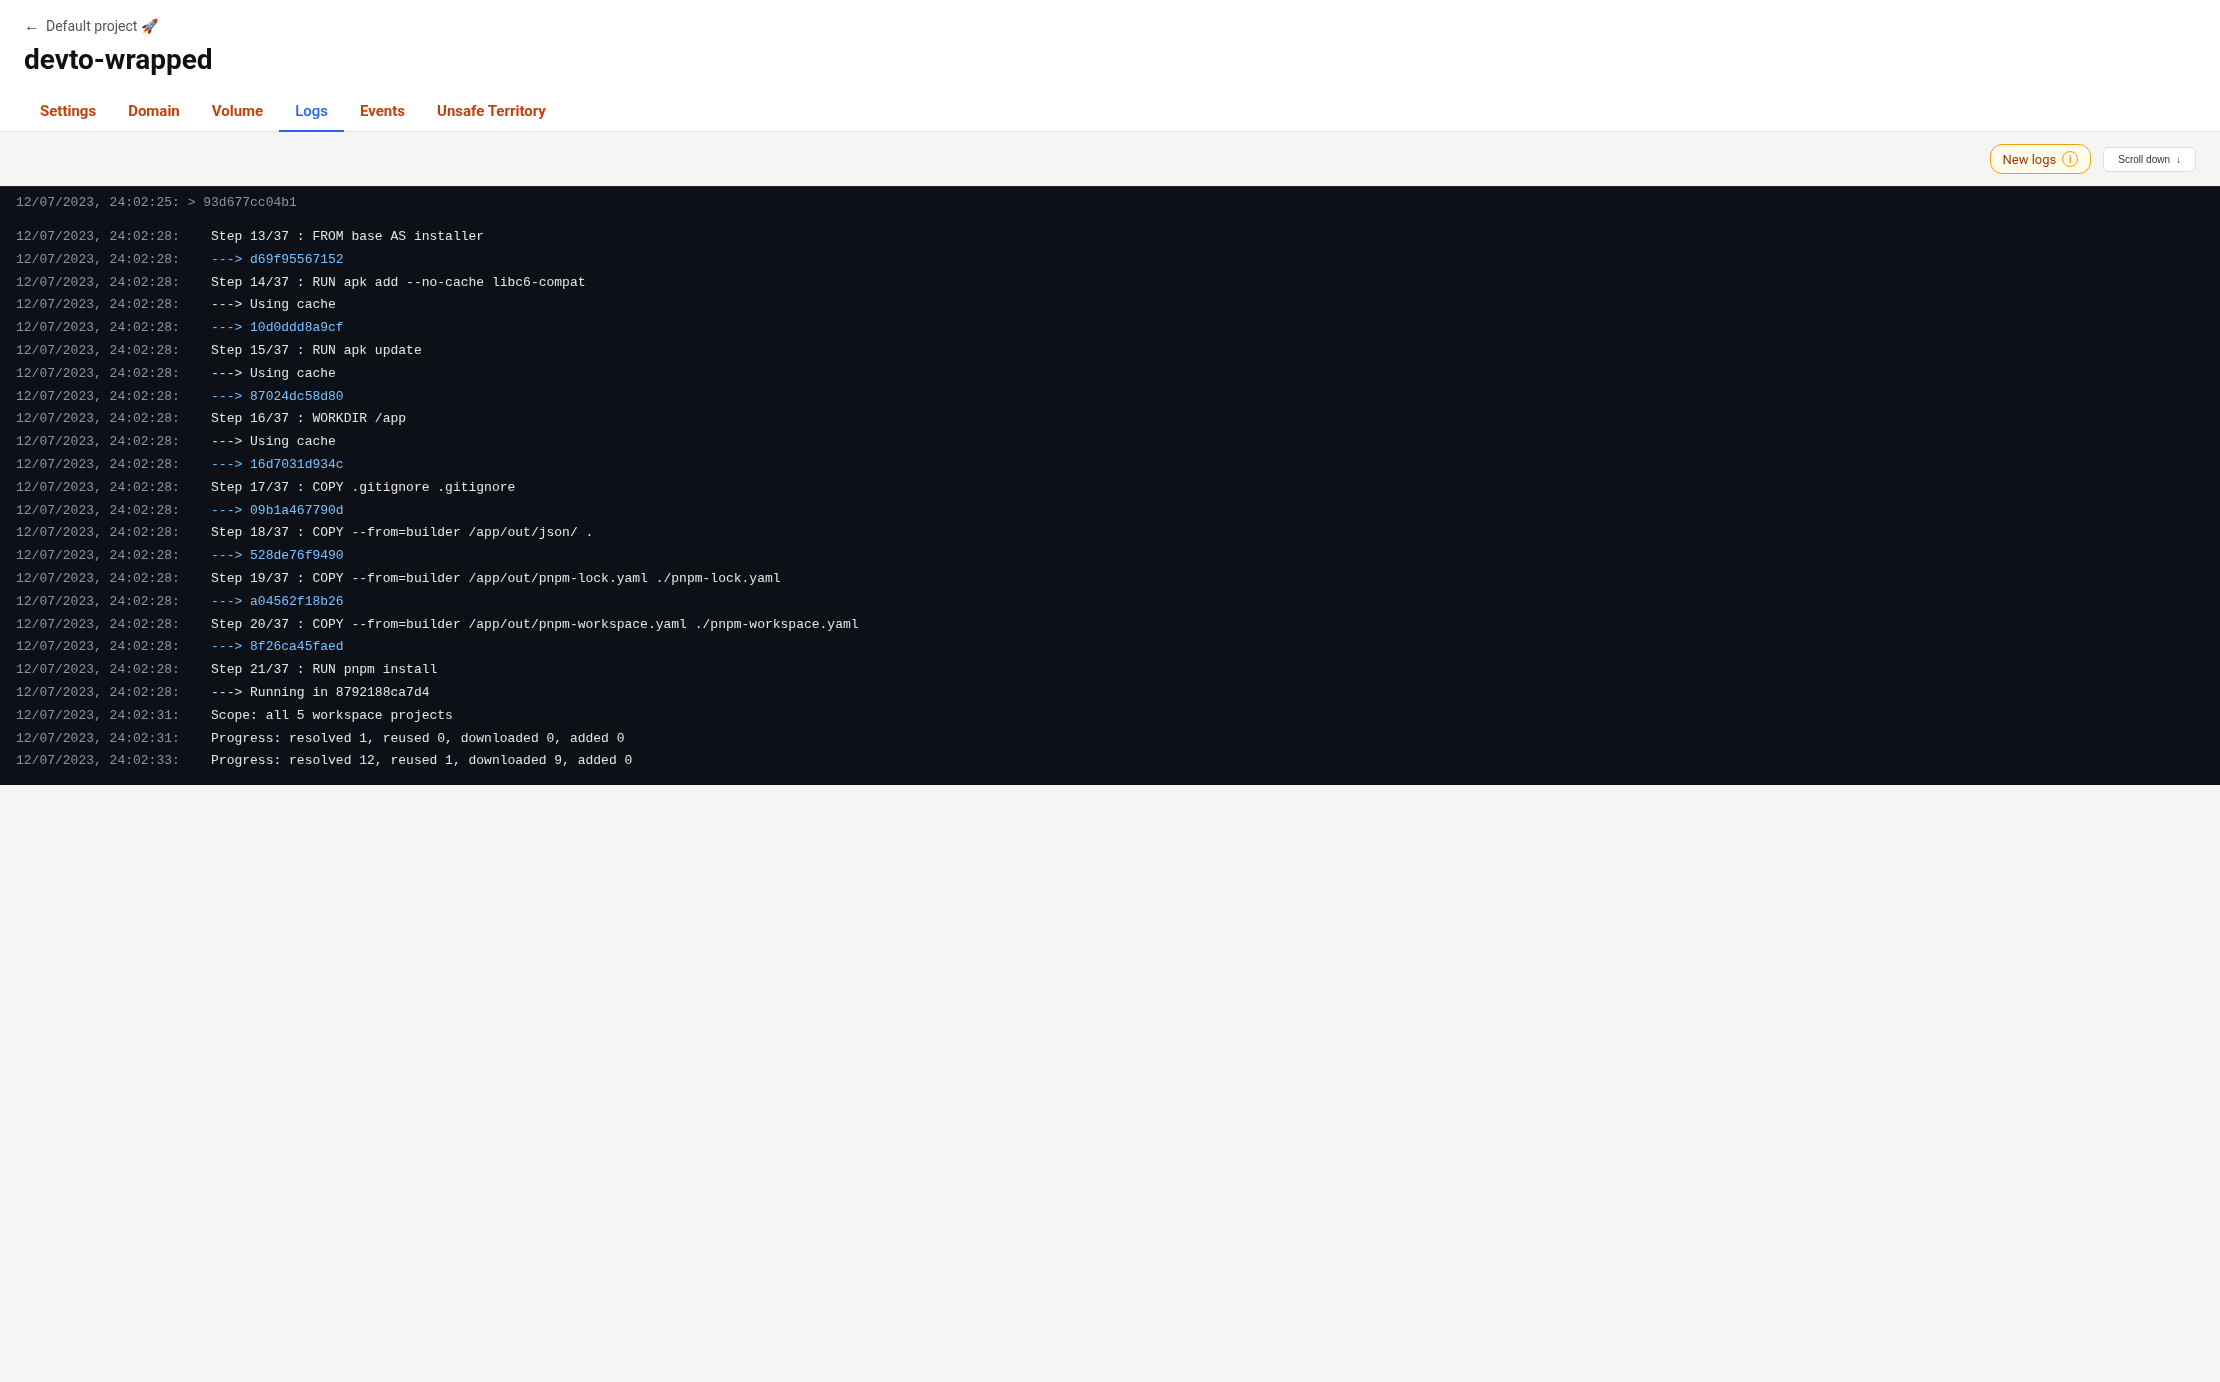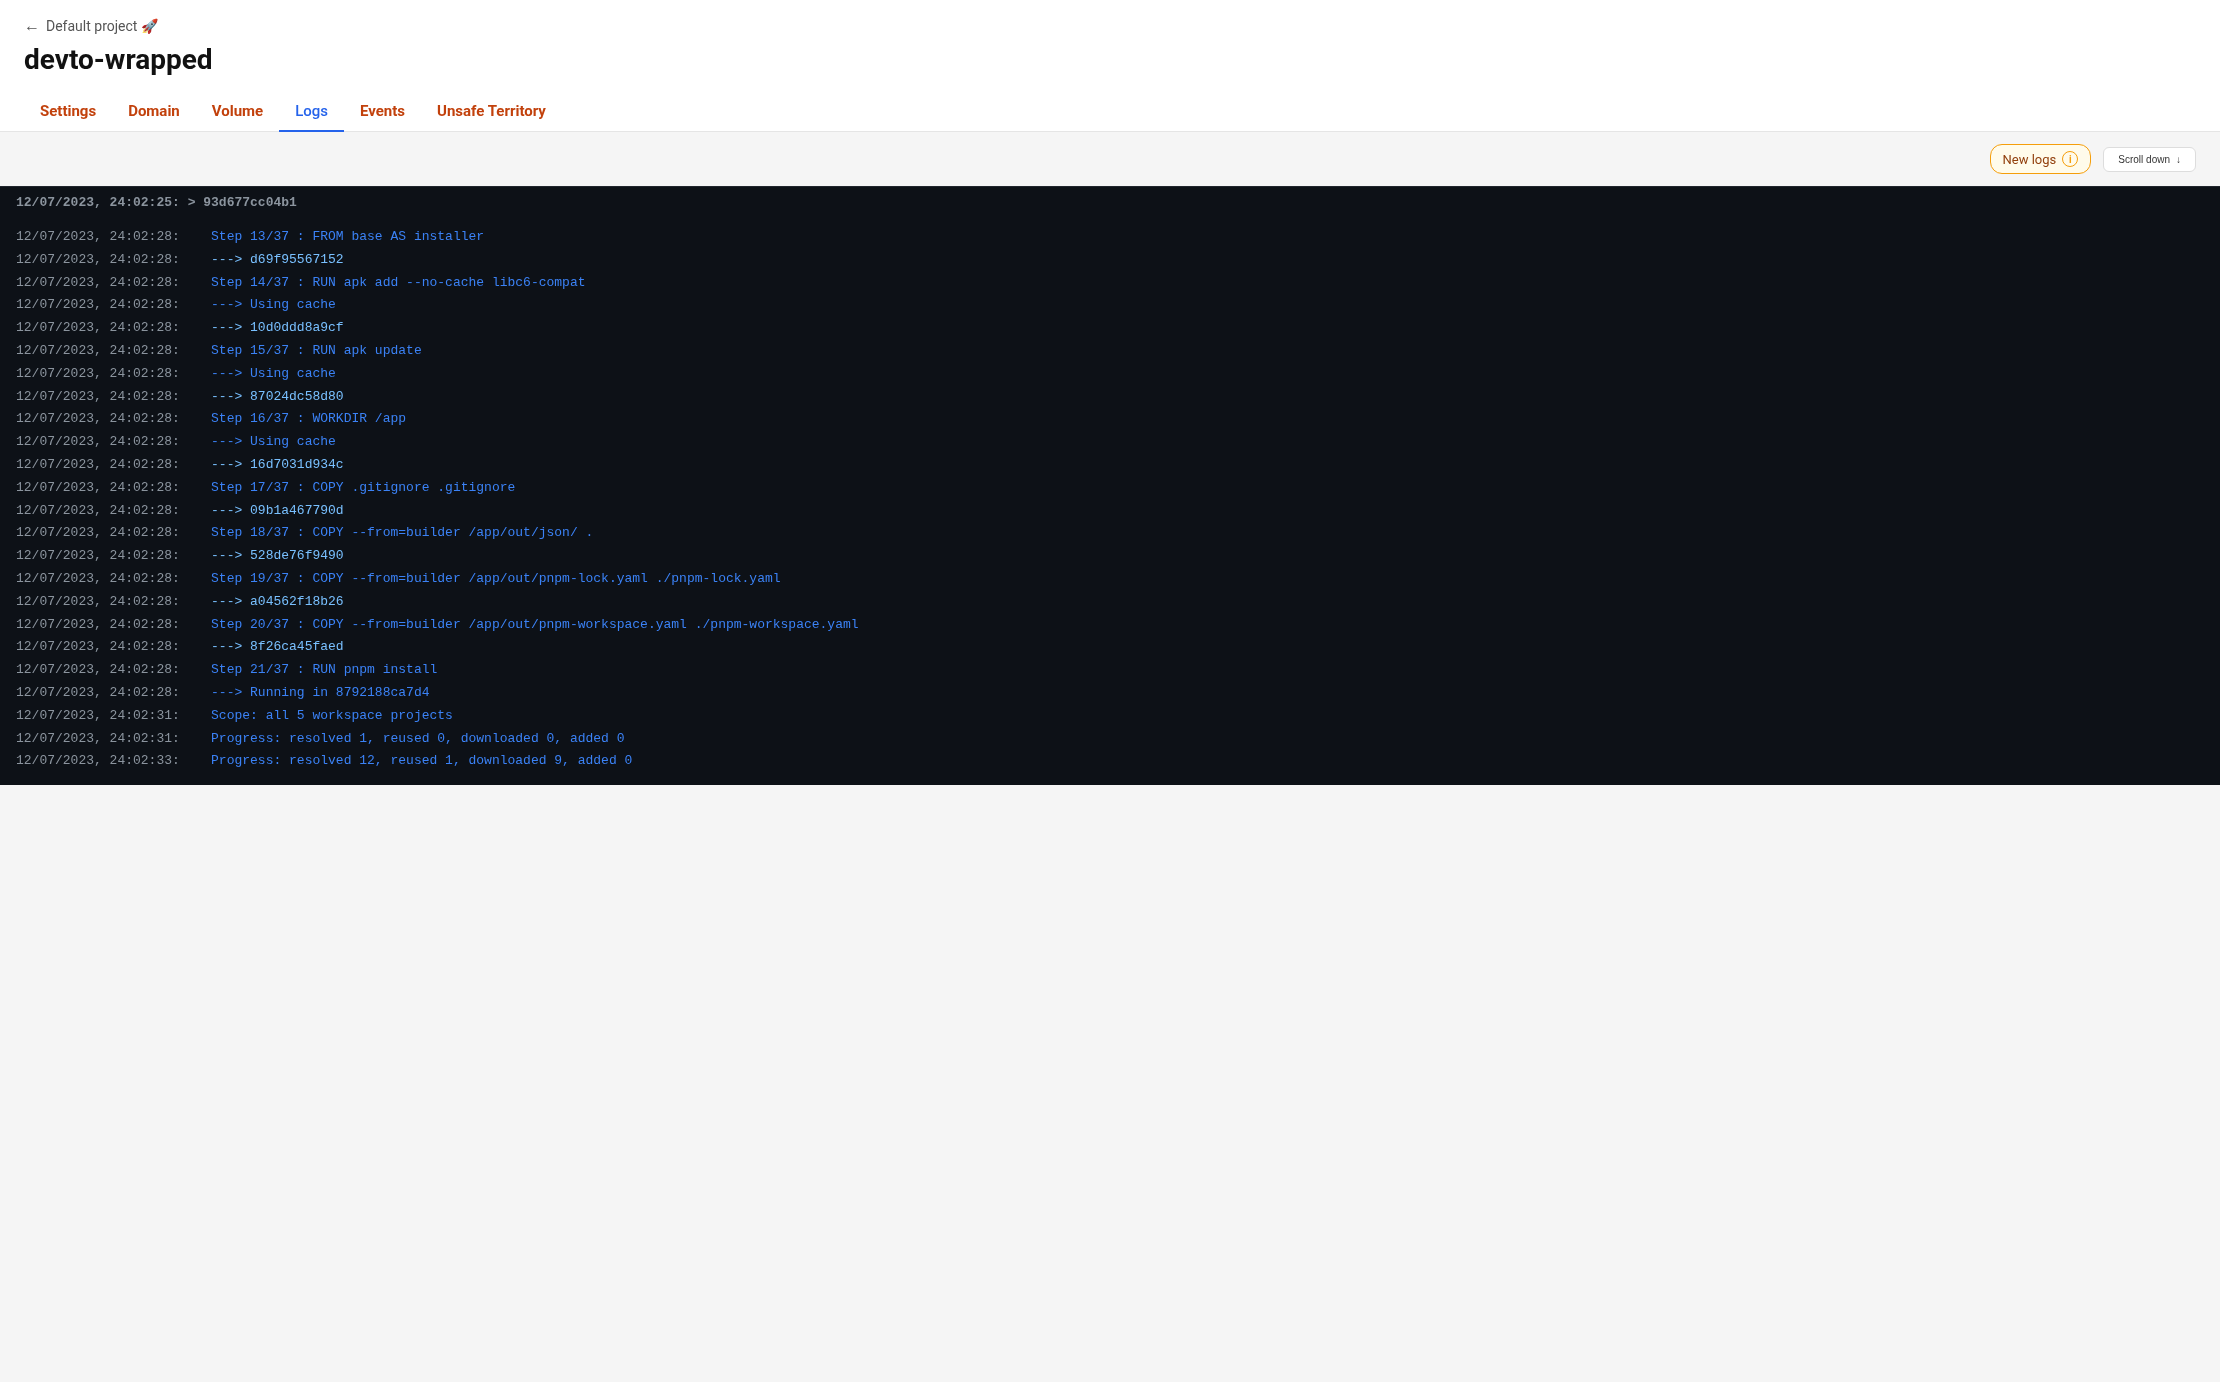--- a/index.html
+++ b/index.html
@@ -107,37 +107,36 @@
     }
     .log-line {
       display: block;
       white-space: pre;
       padding: 1px 0;
     }
     .log-line .timestamp {
       color: #8b949e;
     }
     .log-line .content {
-      color: #3b82f6;
+      color: #e5e5e5;
     }
     .log-line .hash {
       color: #79c0ff;
     }
     .log-area {
       background: #0d1117;
       margin: 0 0;
     }
     .log-top-partial {
       background: #0d1117;
       color: #8b949e;
       font-family: 'Courier New', Courier, monospace;
       font-size: 13px;
       padding: 8px 28px 4px 16px;
       border-top: 1px solid #21262d;
-      font-weight: bold;
     }
   </style>
 </head>
 <body>
 
 <div class="header">
   <div class="back-link">
     <span class="back-arrow">←</span>
     <span>Default project 🚀</span>
   </div>

